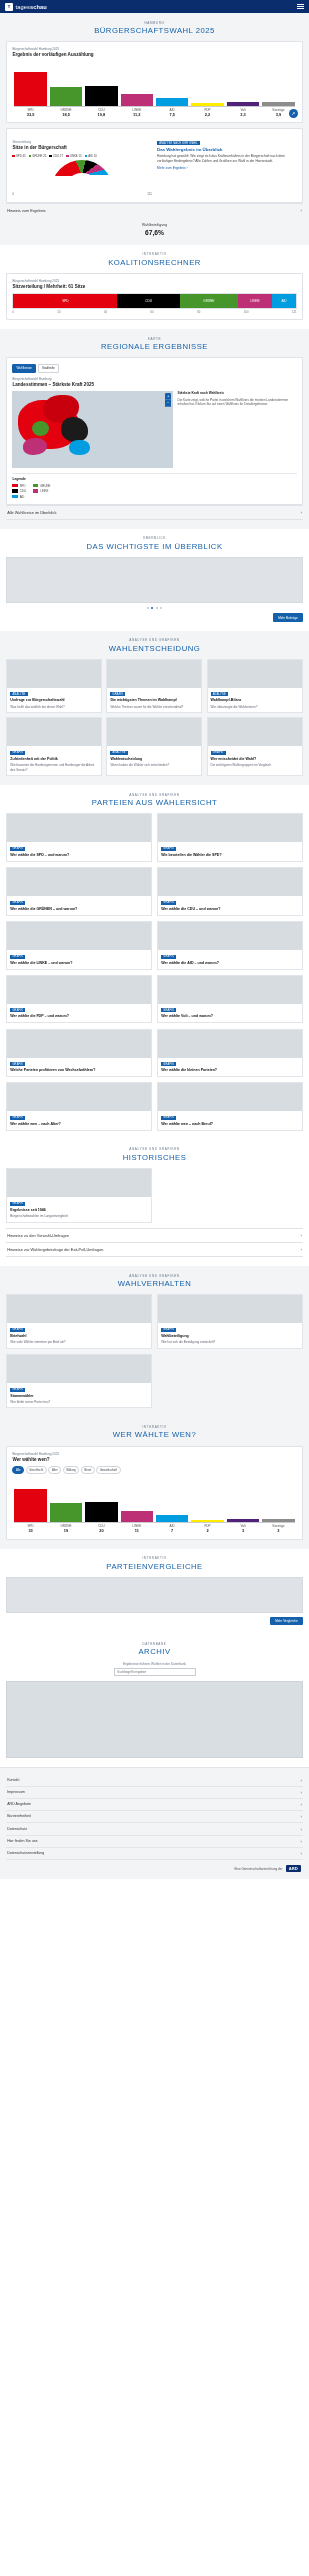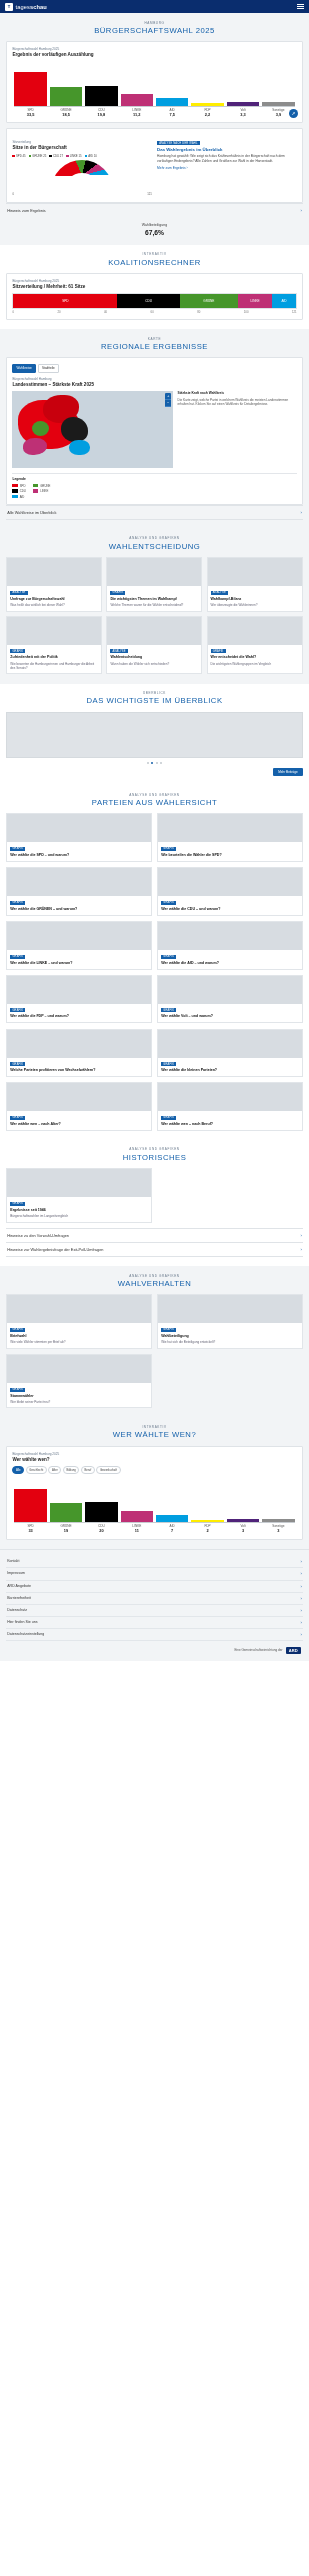--- a/index.html
+++ b/index.html
@@ -371,63 +371,63 @@
             </div>
         </div>
       </div>
     </div>
     <div class="accordion">
       <span>Alle Wahlkreise im Überblick</span>
       <span class="chev">›</span>
     </div>
   </div>
 
-  <div class="section sec-alt">
-    <div class="kicker">ANALYSE UND GRAFIKEN</div>
-    <div class="sec-title">WAHLENTSCHEIDUNG</div>
-    <div class="grid3" id="decision-grid">
-        <div class="acard">
-          <div class="acard-img"></div>
-          <div class="acard-body"><span class="acard-tag">ANALYSE</span><div class="acard-title">Umfrage zur Bürgerschaftswahl</div><div class="acard-sub">Was heißt das wirklich bei dieser Wahl?</div></div>
-        </div>
-        <div class="acard">
-          <div class="acard-img"></div>
-          <div class="acard-body"><span class="acard-tag">GRAFIK</span><div class="acard-title">Die wichtigsten Themen im Wahlkampf</div><div class="acard-sub">Welche Themen waren für die Wähler entscheidend?</div></div>
-        </div>
-        <div class="acard">
-          <div class="acard-img"></div>
-          <div class="acard-body"><span class="acard-tag">ANALYSE</span><div class="acard-title">Wahlkampf-Bilanz</div><div class="acard-sub">Wer überzeugte die Wählerinnen?</div></div>
-        </div>
-        <div class="acard">
-          <div class="acard-img"></div>
-          <div class="acard-body"><span class="acard-tag">GRAFIK</span><div class="acard-title">Zufriedenheit mit der Politik</div><div class="acard-sub">Wie bewerten die Hamburgerinnen und Hamburger die Arbeit des Senats?</div></div>
-        </div>
-        <div class="acard">
-          <div class="acard-img"></div>
-          <div class="acard-body"><span class="acard-tag">ANALYSE</span><div class="acard-title">Wahlentscheidung</div><div class="acard-sub">Wann haben die Wähler sich entschieden?</div></div>
-        </div>
-        <div class="acard">
-          <div class="acard-img"></div>
-          <div class="acard-body"><span class="acard-tag">GRAFIK</span><div class="acard-title">Wer entscheidet die Wahl?</div><div class="acard-sub">Die wichtigsten Wählergruppen im Vergleich</div></div>
-        </div>
-      </div>
-  </div>
-
   <div class="section sec-white">
     <div class="kicker">ÜBERBLICK</div>
     <div class="sec-title">DAS WICHTIGSTE IM ÜBERBLICK</div>
     <div class="wide-ph" style="height:46px"></div>
     <div class="dots" id="overview-dots">
         <i></i>
         <i class="on"></i>
         <i></i>
         <i></i>
       </div>
     <div class="btn-bar">
         <div class="btn">Mehr Beiträge</div>
+      </div>
+  </div>
+
+  <div class="section sec-alt">
+    <div class="kicker">ANALYSE UND GRAFIKEN</div>
+    <div class="sec-title">WAHLENTSCHEIDUNG</div>
+    <div class="grid3" id="decision-grid">
+        <div class="acard">
+          <div class="acard-img"></div>
+          <div class="acard-body"><span class="acard-tag">ANALYSE</span><div class="acard-title">Umfrage zur Bürgerschaftswahl</div><div class="acard-sub">Was heißt das wirklich bei dieser Wahl?</div></div>
+        </div>
+        <div class="acard">
+          <div class="acard-img"></div>
+          <div class="acard-body"><span class="acard-tag">GRAFIK</span><div class="acard-title">Die wichtigsten Themen im Wahlkampf</div><div class="acard-sub">Welche Themen waren für die Wähler entscheidend?</div></div>
+        </div>
+        <div class="acard">
+          <div class="acard-img"></div>
+          <div class="acard-body"><span class="acard-tag">ANALYSE</span><div class="acard-title">Wahlkampf-Bilanz</div><div class="acard-sub">Wer überzeugte die Wählerinnen?</div></div>
+        </div>
+        <div class="acard">
+          <div class="acard-img"></div>
+          <div class="acard-body"><span class="acard-tag">GRAFIK</span><div class="acard-title">Zufriedenheit mit der Politik</div><div class="acard-sub">Wie bewerten die Hamburgerinnen und Hamburger die Arbeit des Senats?</div></div>
+        </div>
+        <div class="acard">
+          <div class="acard-img"></div>
+          <div class="acard-body"><span class="acard-tag">ANALYSE</span><div class="acard-title">Wahlentscheidung</div><div class="acard-sub">Wann haben die Wähler sich entschieden?</div></div>
+        </div>
+        <div class="acard">
+          <div class="acard-img"></div>
+          <div class="acard-body"><span class="acard-tag">GRAFIK</span><div class="acard-title">Wer entscheidet die Wahl?</div><div class="acard-sub">Die wichtigsten Wählergruppen im Vergleich</div></div>
+        </div>
       </div>
   </div>
 
   <div class="section sec-white">
     <div class="kicker">ANALYSE UND GRAFIKEN</div>
     <div class="sec-title">PARTEIEN AUS WÄHLERSICHT</div>
     <div class="grid2" id="parties-grid">
         <div class="acard">
           <div class="acard-img"></div>
           <div class="acard-body"><span class="acard-tag">GRAFIK</span><div class="acard-title">Wer wählte die SPD – und warum?</div></div>
@@ -576,22 +576,39 @@
           <div>20</div>
           <div>11</div>
           <div>7</div>
           <div>2</div>
           <div>3</div>
           <div>3</div>
         </div>
     </div>
   </div>
 
-
-
+  <div class="section sec-white">
+    <div class="kicker">INTERAKTIV</div>
+    <div class="sec-title">PARTEIENVERGLEICHE</div>
+    <div class="wide-ph" style="height:36px"></div>
+    <div class="btn-bar">
+        <div class="btn">Mehr Vergleiche</div>
+      </div>
+  </div>
+
+
+  <div class="section sec-white">
+    <div class="kicker">DATENBANK</div>
+    <div class="sec-title">ARCHIV</div>
+    <div class="kicker" style="letter-spacing:0;text-transform:none;font-size:3.1px">Ergebnisse früherer Wahlen in der Datenbank</div>
+    <div class="search-row">
+      <input class="search-input" placeholder="Suchbegriff eingeben" style="">
+    </div>
+    <div class="archive-ph"></div>
+  </div>
 
   <div class="footer">
     <div id="footer-links">
         <div class="foot-row">
           <span>Kontakt</span>
           <span class="chev">›</span>
         </div>
         <div class="foot-row">
           <span>Impressum</span>
           <span class="chev">›</span>

